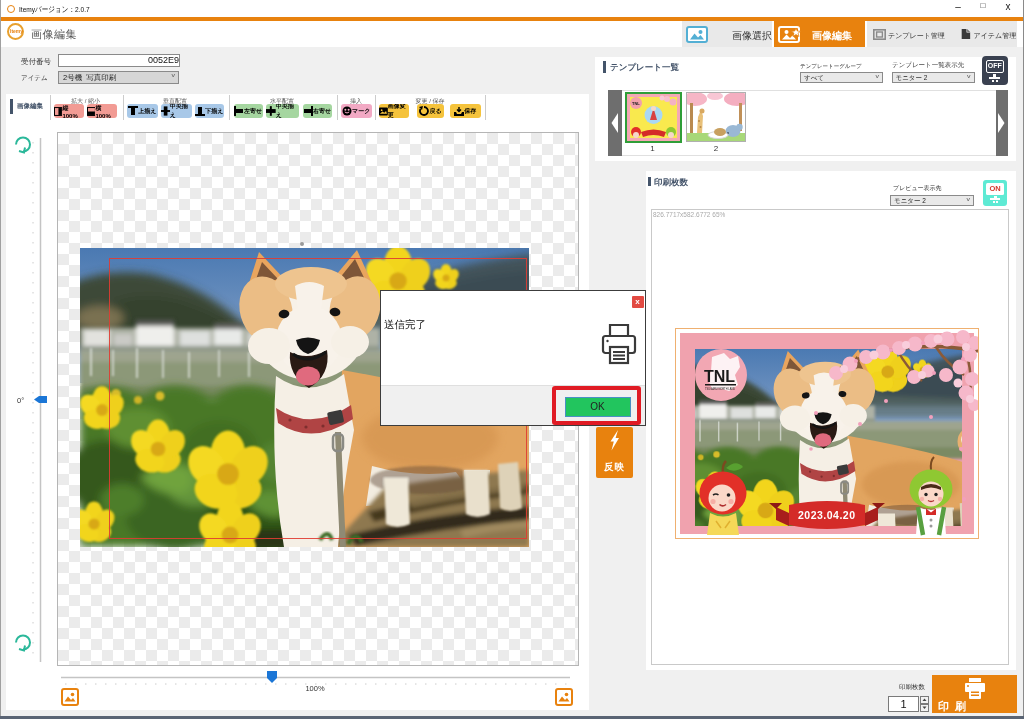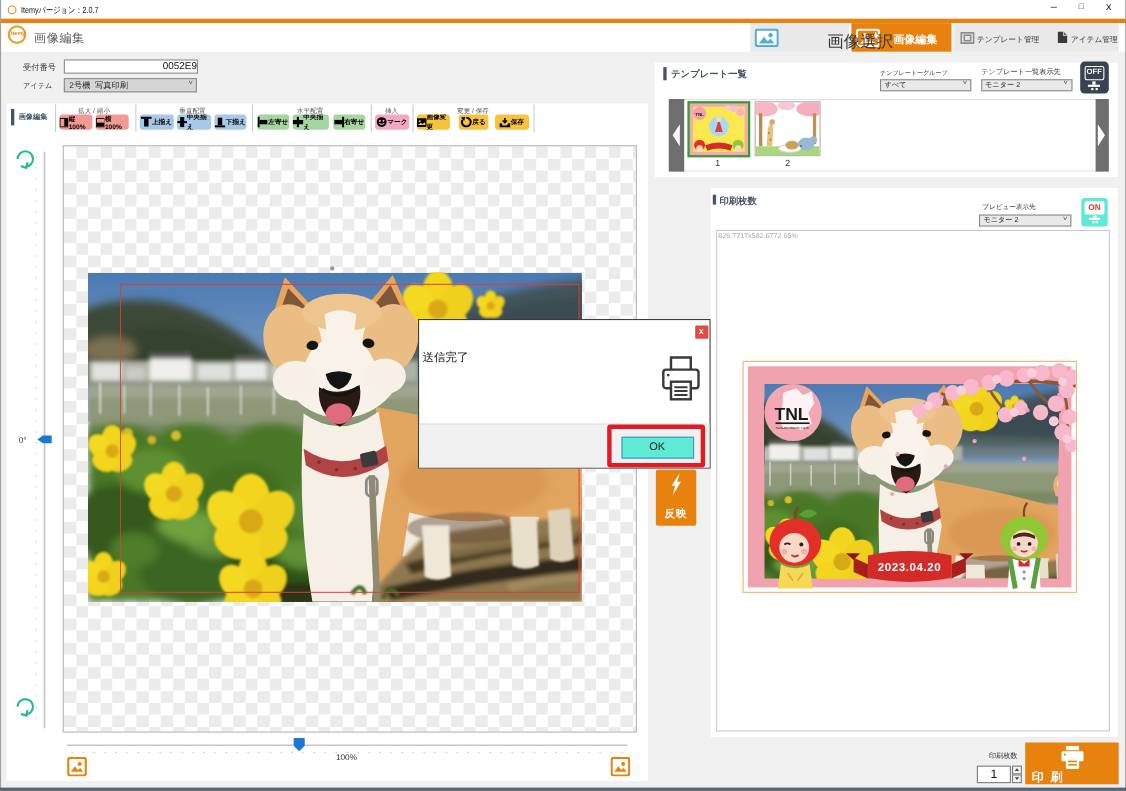--- a/index.html
+++ b/index.html
@@ -47,21 +47,21 @@
       <path d="M18,2 L19.3,5 L22.5,5.3 L20,7.3 L21,10.5 L18,8.6 L15,10.5 L16,7.3 L13.5,5.3 L16.7,5 Z" fill="#fff" stroke="#E8820E" stroke-width="0.8"></path>
     </svg>
   <svg class="abs" style="left:873px;top:28.5px;" width="13" height="11">
       <rect x="0.8" y="0.8" width="11.4" height="9.4" fill="none" stroke="#8a8a8a" stroke-width="1.6"></rect>
       <rect x="3.6" y="3" width="5.8" height="5" fill="none" stroke="#8a8a8a" stroke-width="1.4"></rect>
     </svg>
   <svg class="abs" style="left:960px;top:28px;" width="11" height="12" viewBox="0 0 13 14">
       <path d="M2,1 L8,1 L12,5 L12,13 L2,13 Z" fill="#3a3a3a"></path>
       <path d="M8,1 L8,5 L12,5" fill="#666" stroke="#fff" stroke-width="0.7"></path>
     </svg>
-  <div class="abs" style="left:752px;top:28.5px;font-size:15px;color:#333;">画像選択</div>
+  <div class="abs" style="left:732px;top:28.5px;font-size:10px;color:#333;">画像選択</div>
   <div class="abs" style="left:812px;top:28.5px;font-size:10px;color:#fff;font-weight:bold;">画像編集</div>
   <div class="abs" style="left:888px;top:30.5px;font-size:7px;color:#333;">テンプレート管理</div>
   <div class="abs" style="left:973.5px;top:30.5px;font-size:7px;color:#333;">アイテム管理</div>
 
   <div class="abs lbl" style="left:21px;top:57px;font-size:7.5px;">受付番号</div>
   <div class="abs" style="left:58px;top:53.5px;width:122px;height:13px;background:#fff;border:1px solid #8a8a8a;box-sizing:border-box;font-size:9px;text-align:right;line-height:11px;color:#111;">0052E9</div>
   <div class="abs lbl" style="left:21px;top:74px;font-size:6.5px;">アイテム</div>
   <div class="abs combo" style="left:58px;top:70.5px;width:121px;height:13.5px;font-size:7.5px;line-height:12px;padding-left:4px;background:#d6d6d6;">2号機&nbsp; 写真印刷<span class="carrow">v</span></div>
 
   <div class="abs" style="left:5.5px;top:94px;width:583px;height:616px;background:#fff;"></div>
@@ -576,20 +576,20 @@
     <svg style="position:absolute;left:220px;top:31px;" width="36" height="45" viewBox="0 0 36 45">
       <g fill="none" stroke="#3a3a3a" stroke-width="2.2">
         <path d="M9,14 L9,3 L27,3 L27,14"></path>
         <rect x="2" y="14" width="32" height="17" rx="2.5"></rect>
         <rect x="9" y="25" width="18" height="16" fill="#fff"></rect>
         <path d="M12,30 L24,30 M12,33.5 L24,33.5 M12,37 L24,37" stroke-width="1.8"></path>
       </g>
       <circle cx="6.5" cy="19" r="1.2" fill="#3a3a3a"></circle>
     </svg>
     <div style="position:absolute;left:0;bottom:0;width:100%;height:38.5px;background:#f0f0f0;border-top:1px solid #dfdfdf;"></div>
-    <div style="position:absolute;left:183.5px;top:106px;width:66px;height:20px;background:#5eead4;border:1px solid #4A90C4;box-sizing:border-box;text-align:center;font-size:10px;line-height:18px;color:#222;">OK</div>
+    <div style="position:absolute;left:183.5px;top:106px;width:66px;height:20px;background:#22c55e;border:1px solid #4A90C4;box-sizing:border-box;text-align:center;font-size:10px;line-height:18px;color:#222;">OK</div>
     <div style="position:absolute;left:171px;top:94.5px;width:89px;height:39px;border:4.5px solid #E01B24;border-radius:3px;box-sizing:border-box;"></div>
   </div>
 
   <div class="abs" style="left:0;top:0;width:1px;height:719px;background:#a0a0a0;"></div>
   <div class="abs" style="left:1022.5px;top:0;width:1.5px;height:719px;background:#8a8a8a;"></div>
   <div class="abs" style="left:0;top:715.5px;width:1024px;height:3.5px;background:#5a6474;"></div>
 </div>
 
 </body></html>

